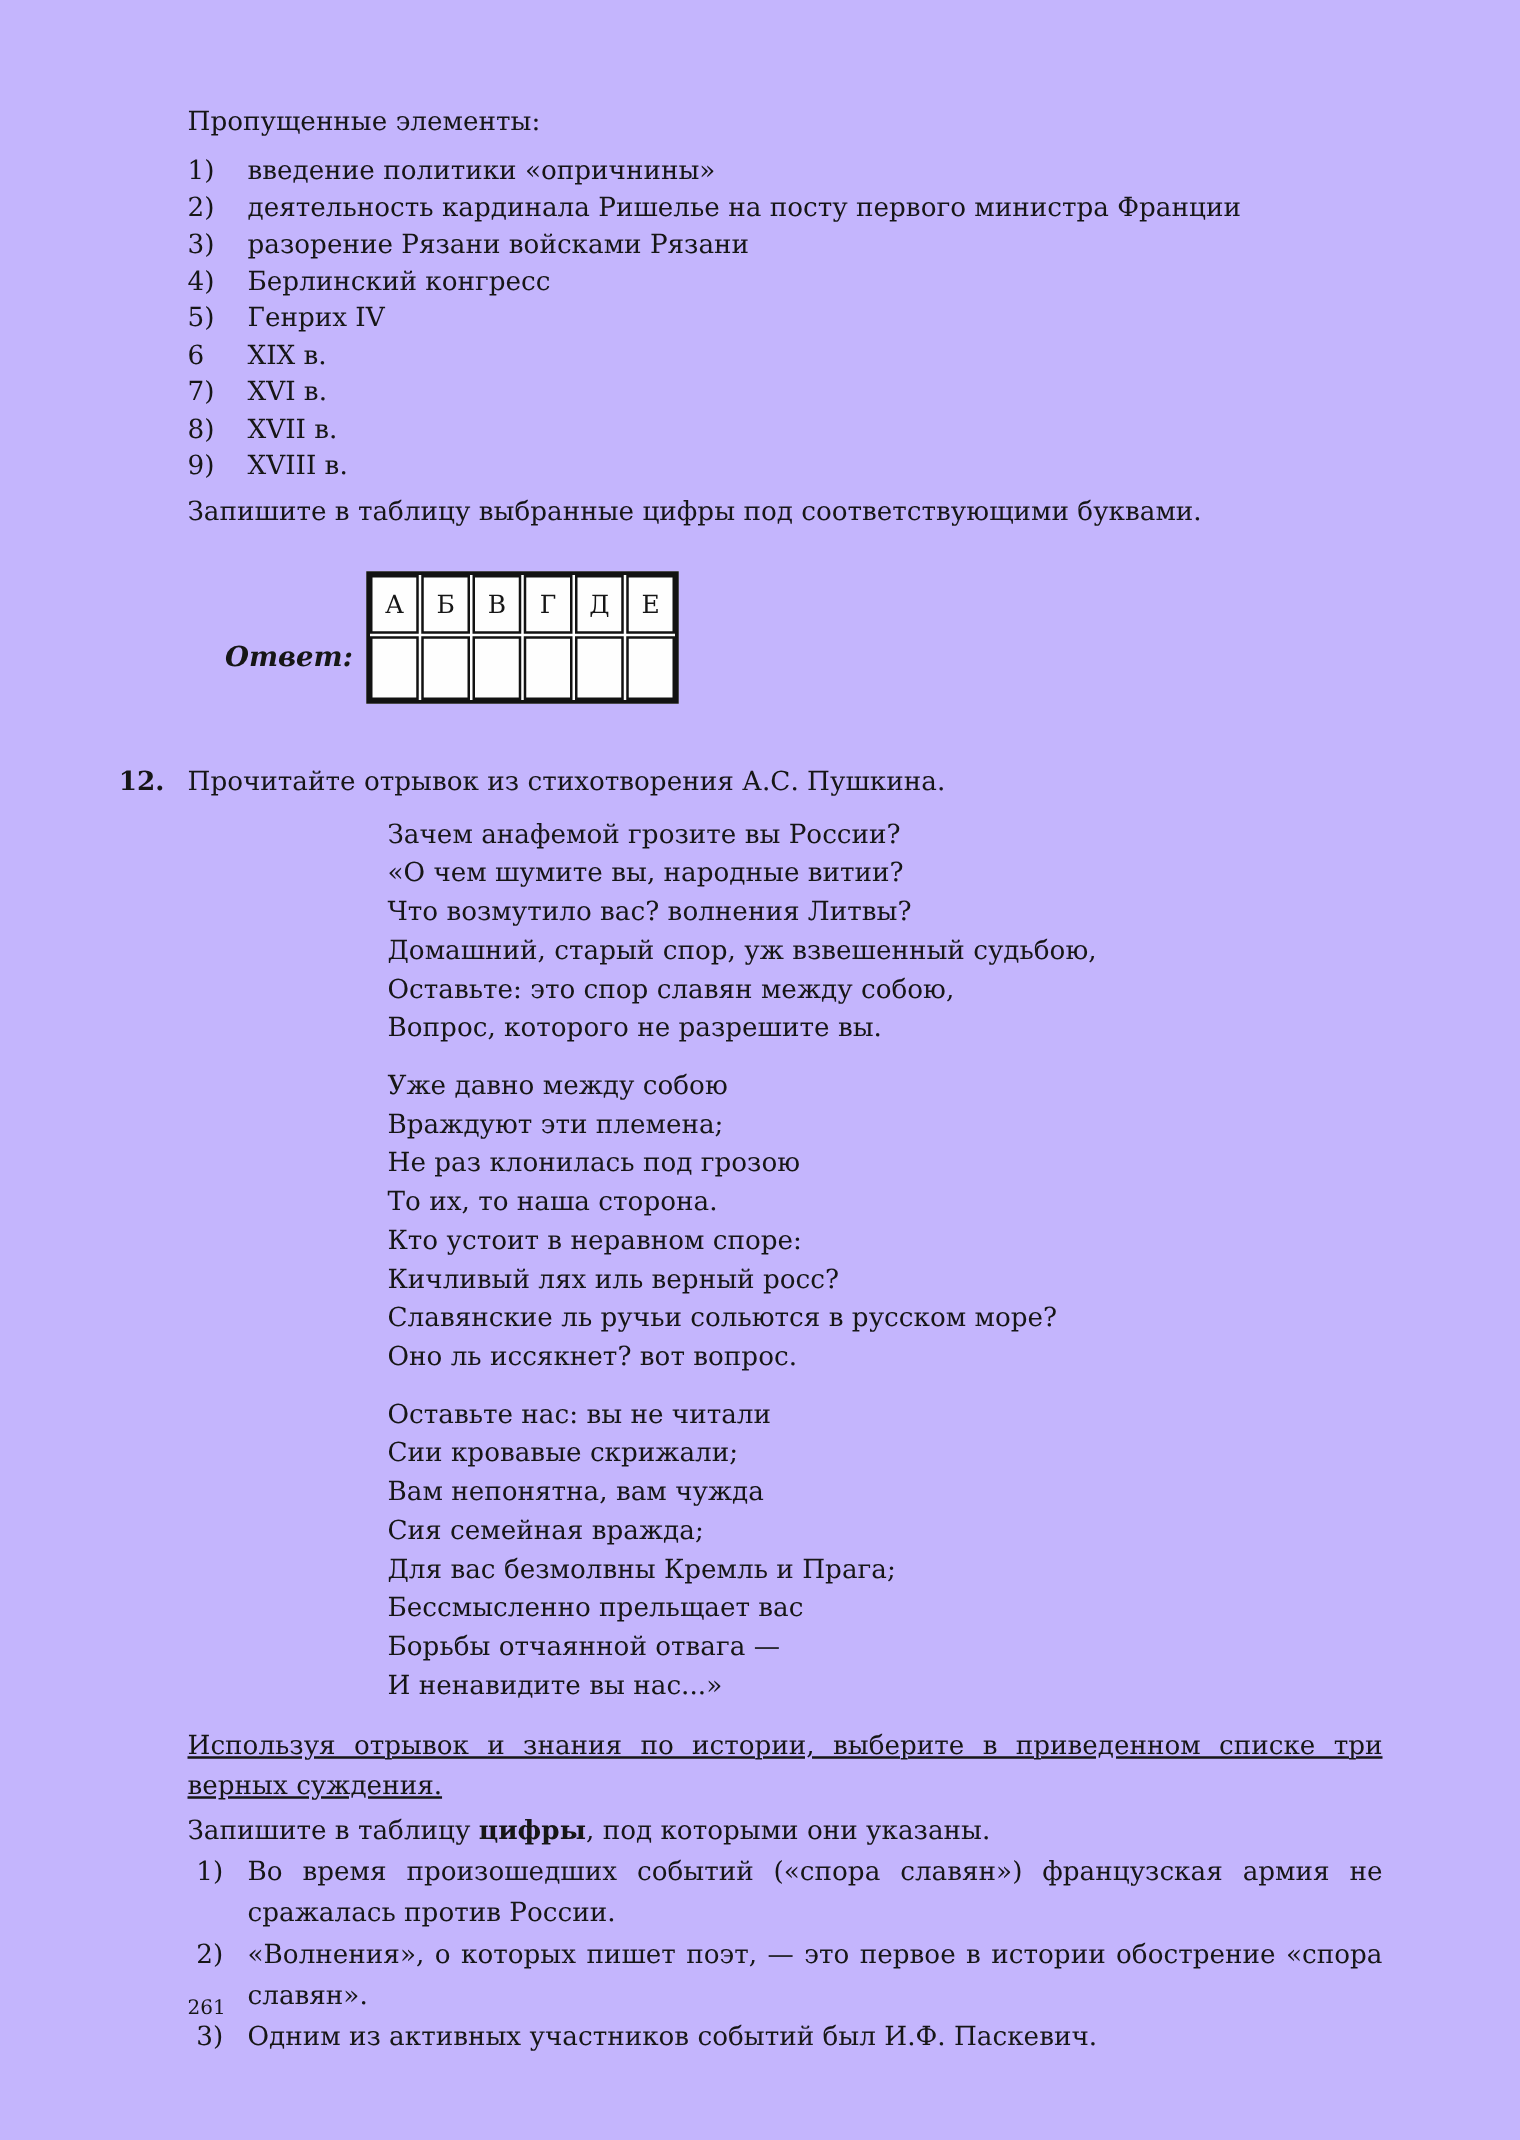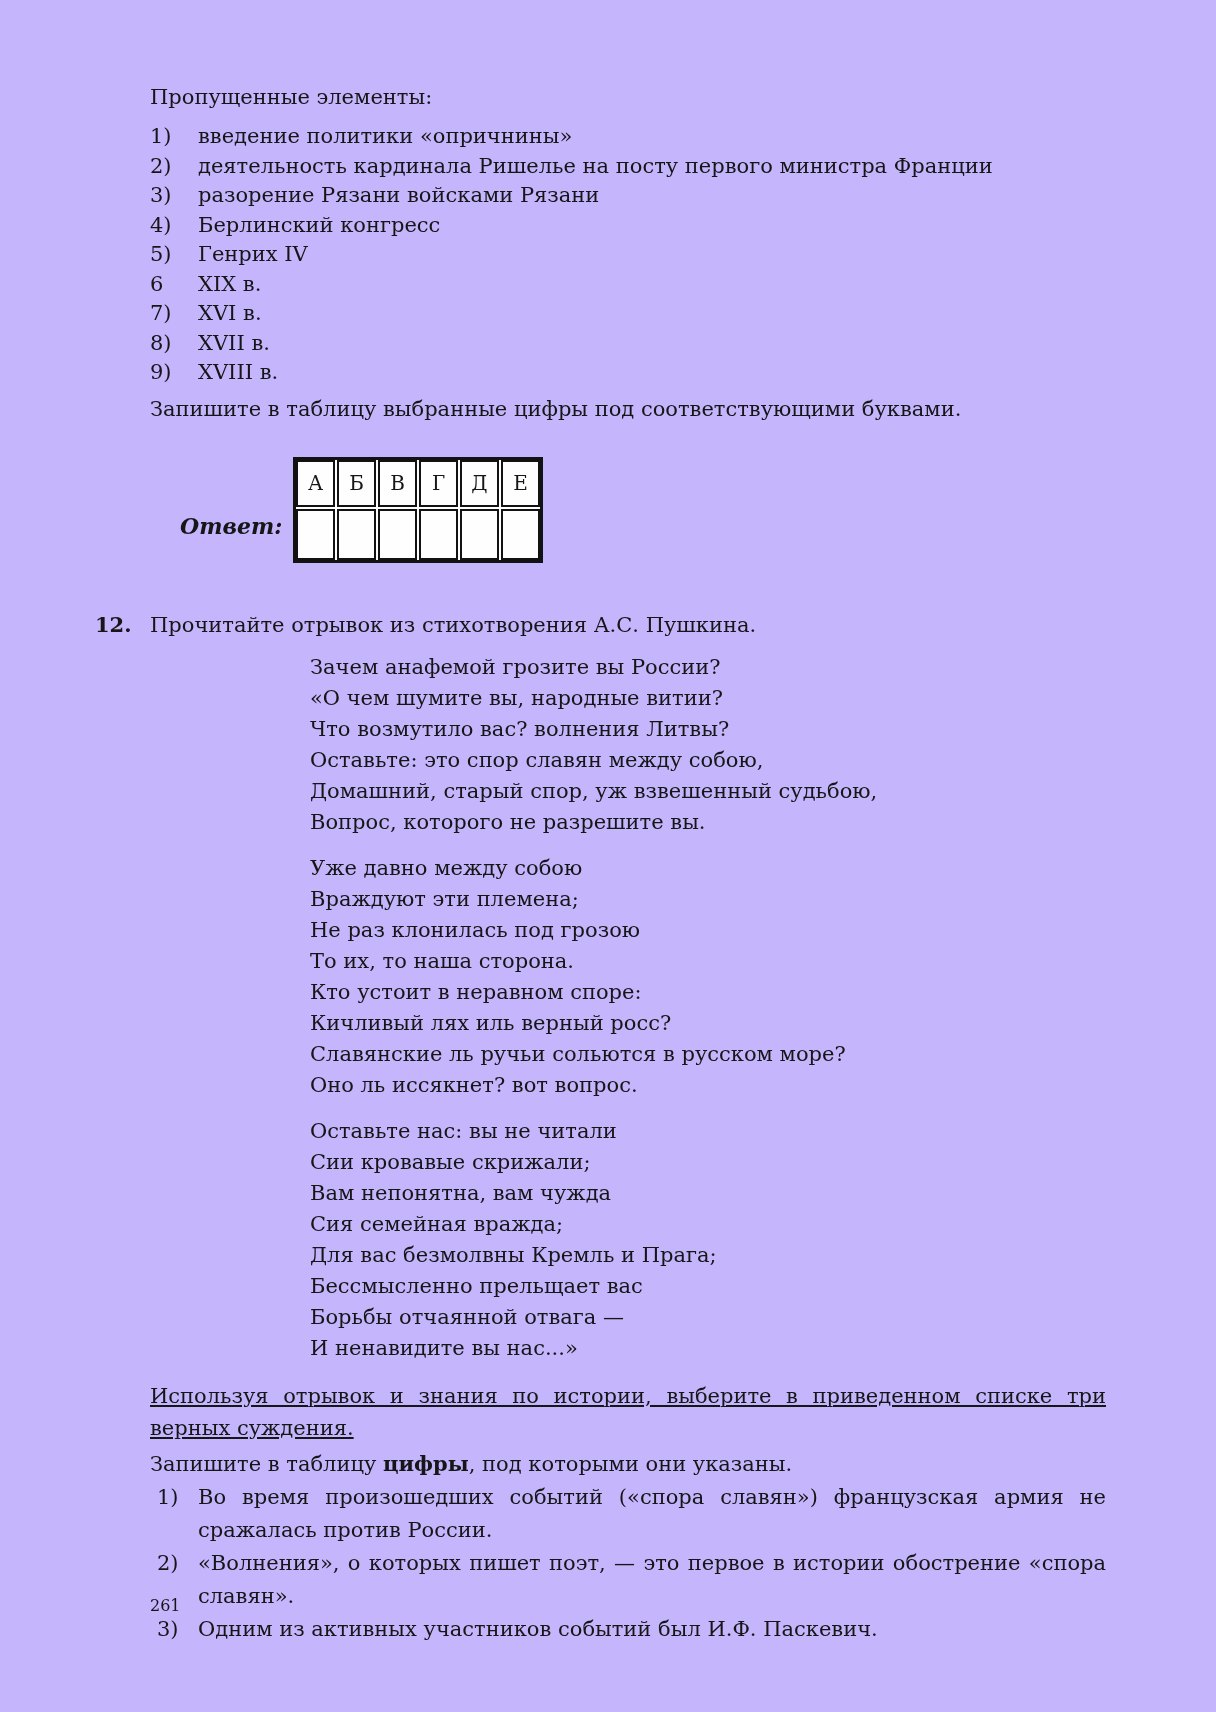--- a/index.html
+++ b/index.html
@@ -196,22 +196,22 @@
     <div class="q12-row">
       <span class="q12-num">12.</span>
       <span class="q12-prompt">Прочитайте отрывок из стихотворения А.С. Пушкина.</span>
     </div>
 
     <div class="poem">
       <div class="stanza">
         <div class="poem-line">Зачем анафемой грозите вы России?</div>
         <div class="poem-line">«О чем шумите вы, народные витии?</div>
         <div class="poem-line">Что возмутило вас? волнения Литвы?</div>
+        <div class="poem-line">Домашний, старый спор, уж взвешенный судьбою,</div>
         <div class="poem-line">Оставьте: это спор славян между собою,</div>
-        <div class="poem-line">Домашний, старый спор, уж взвешенный судьбою,</div>
         <div class="poem-line">Вопрос, которого не разрешите вы.</div>
       </div>
       <div class="stanza">
         <div class="poem-line">Уже давно между собою</div>
         <div class="poem-line">Враждуют эти племена;</div>
         <div class="poem-line">Не раз клонилась под грозою</div>
         <div class="poem-line">То их, то наша сторона.</div>
         <div class="poem-line">Кто устоит в неравном споре:</div>
         <div class="poem-line">Кичливый лях иль верный росс?</div>
         <div class="poem-line">Славянские ль ручьи сольются в русском море?</div>

